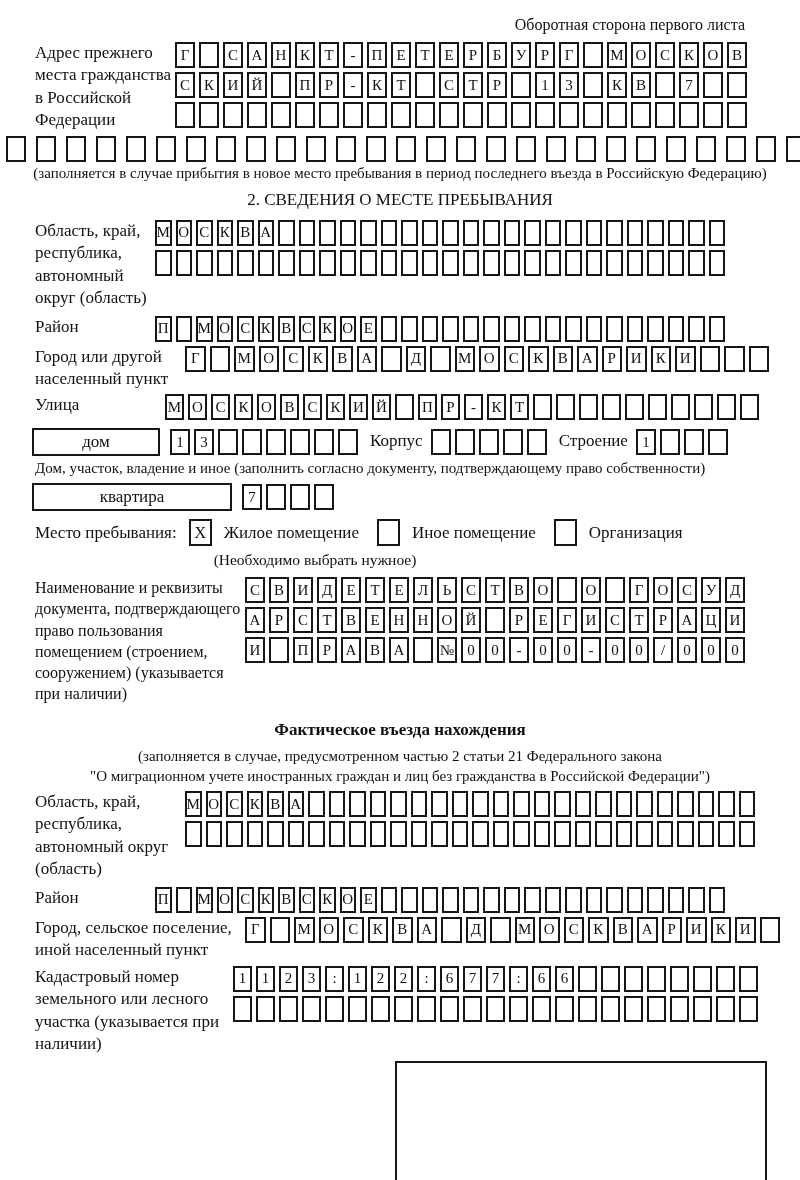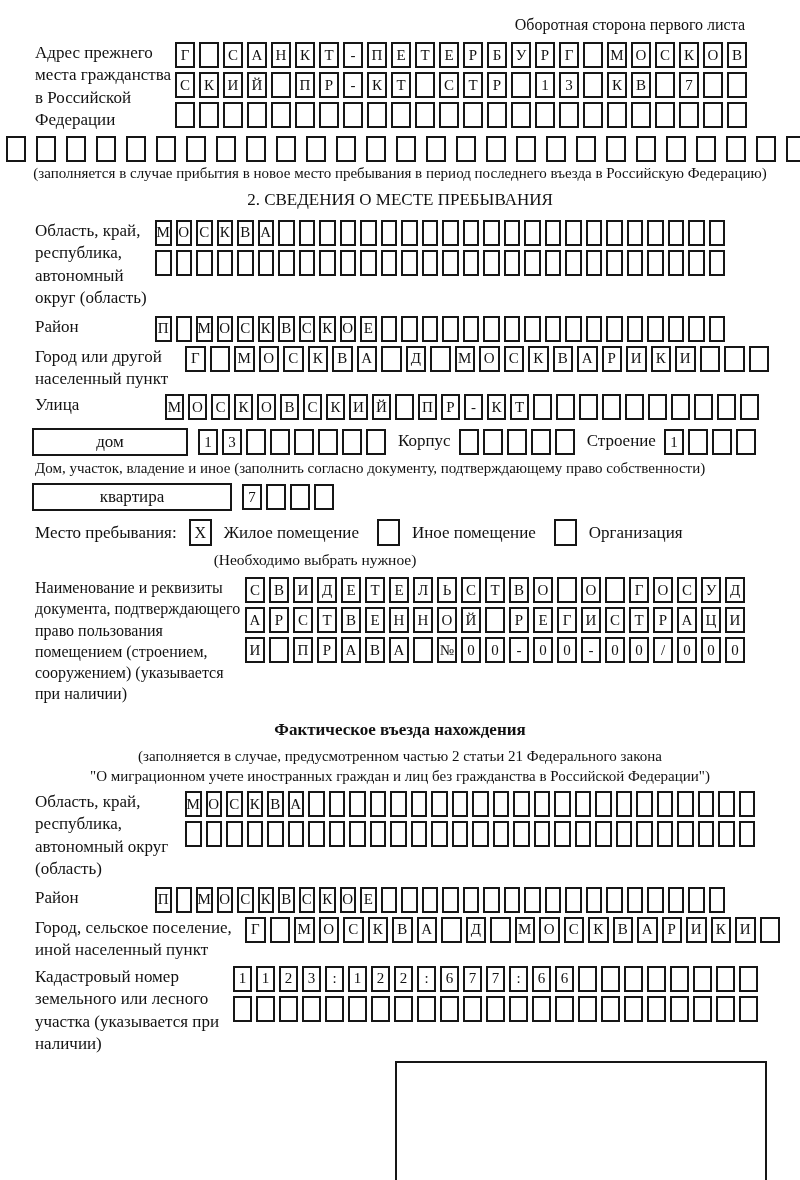--- a/index.html
+++ b/index.html
@@ -35,21 +35,21 @@
   .caption.left{text-align:left;padding-left:35px;margin-top:4px;}
   .sec-title{font-weight:normal;text-align:center;font-size:17px;margin:8px 0 10px 0;}
   .sub-title{font-weight:bold;text-align:center;font-size:17px;margin:16px 0 8px 0;}
   .mt4{margin-top:4px;gap:10px;}
   .mt6{margin-top:6px;}
   .mt8{margin-top:8px;}
   .bigbox{
     flex:none;border:2px solid #161616;box-sizing:border-box;height:28px;
     display:flex;align-items:center;justify-content:center;font-size:17px;
   }
-  .w-dom{width:156px;margin-right:10px;}
+  .w-dom{width:128px;margin-right:10px;}
   .w-kv{width:200px;margin-right:10px;}
   .inline-label{flex:none;padding:3px 8px 0 12px;}
   .house-row .boxrow,.apt-row .boxrow{margin-top:1px;}
   .place-row{align-items:center;margin-top:8px;}
   .place-row .opt-label{padding:0 6px;}
   .cb{
     flex:none;width:23px;height:27px;border:2px solid #161616;box-sizing:border-box;
     display:flex;align-items:center;justify-content:center;
     font-size:16px;margin:0 6px 0 12px;
   }

